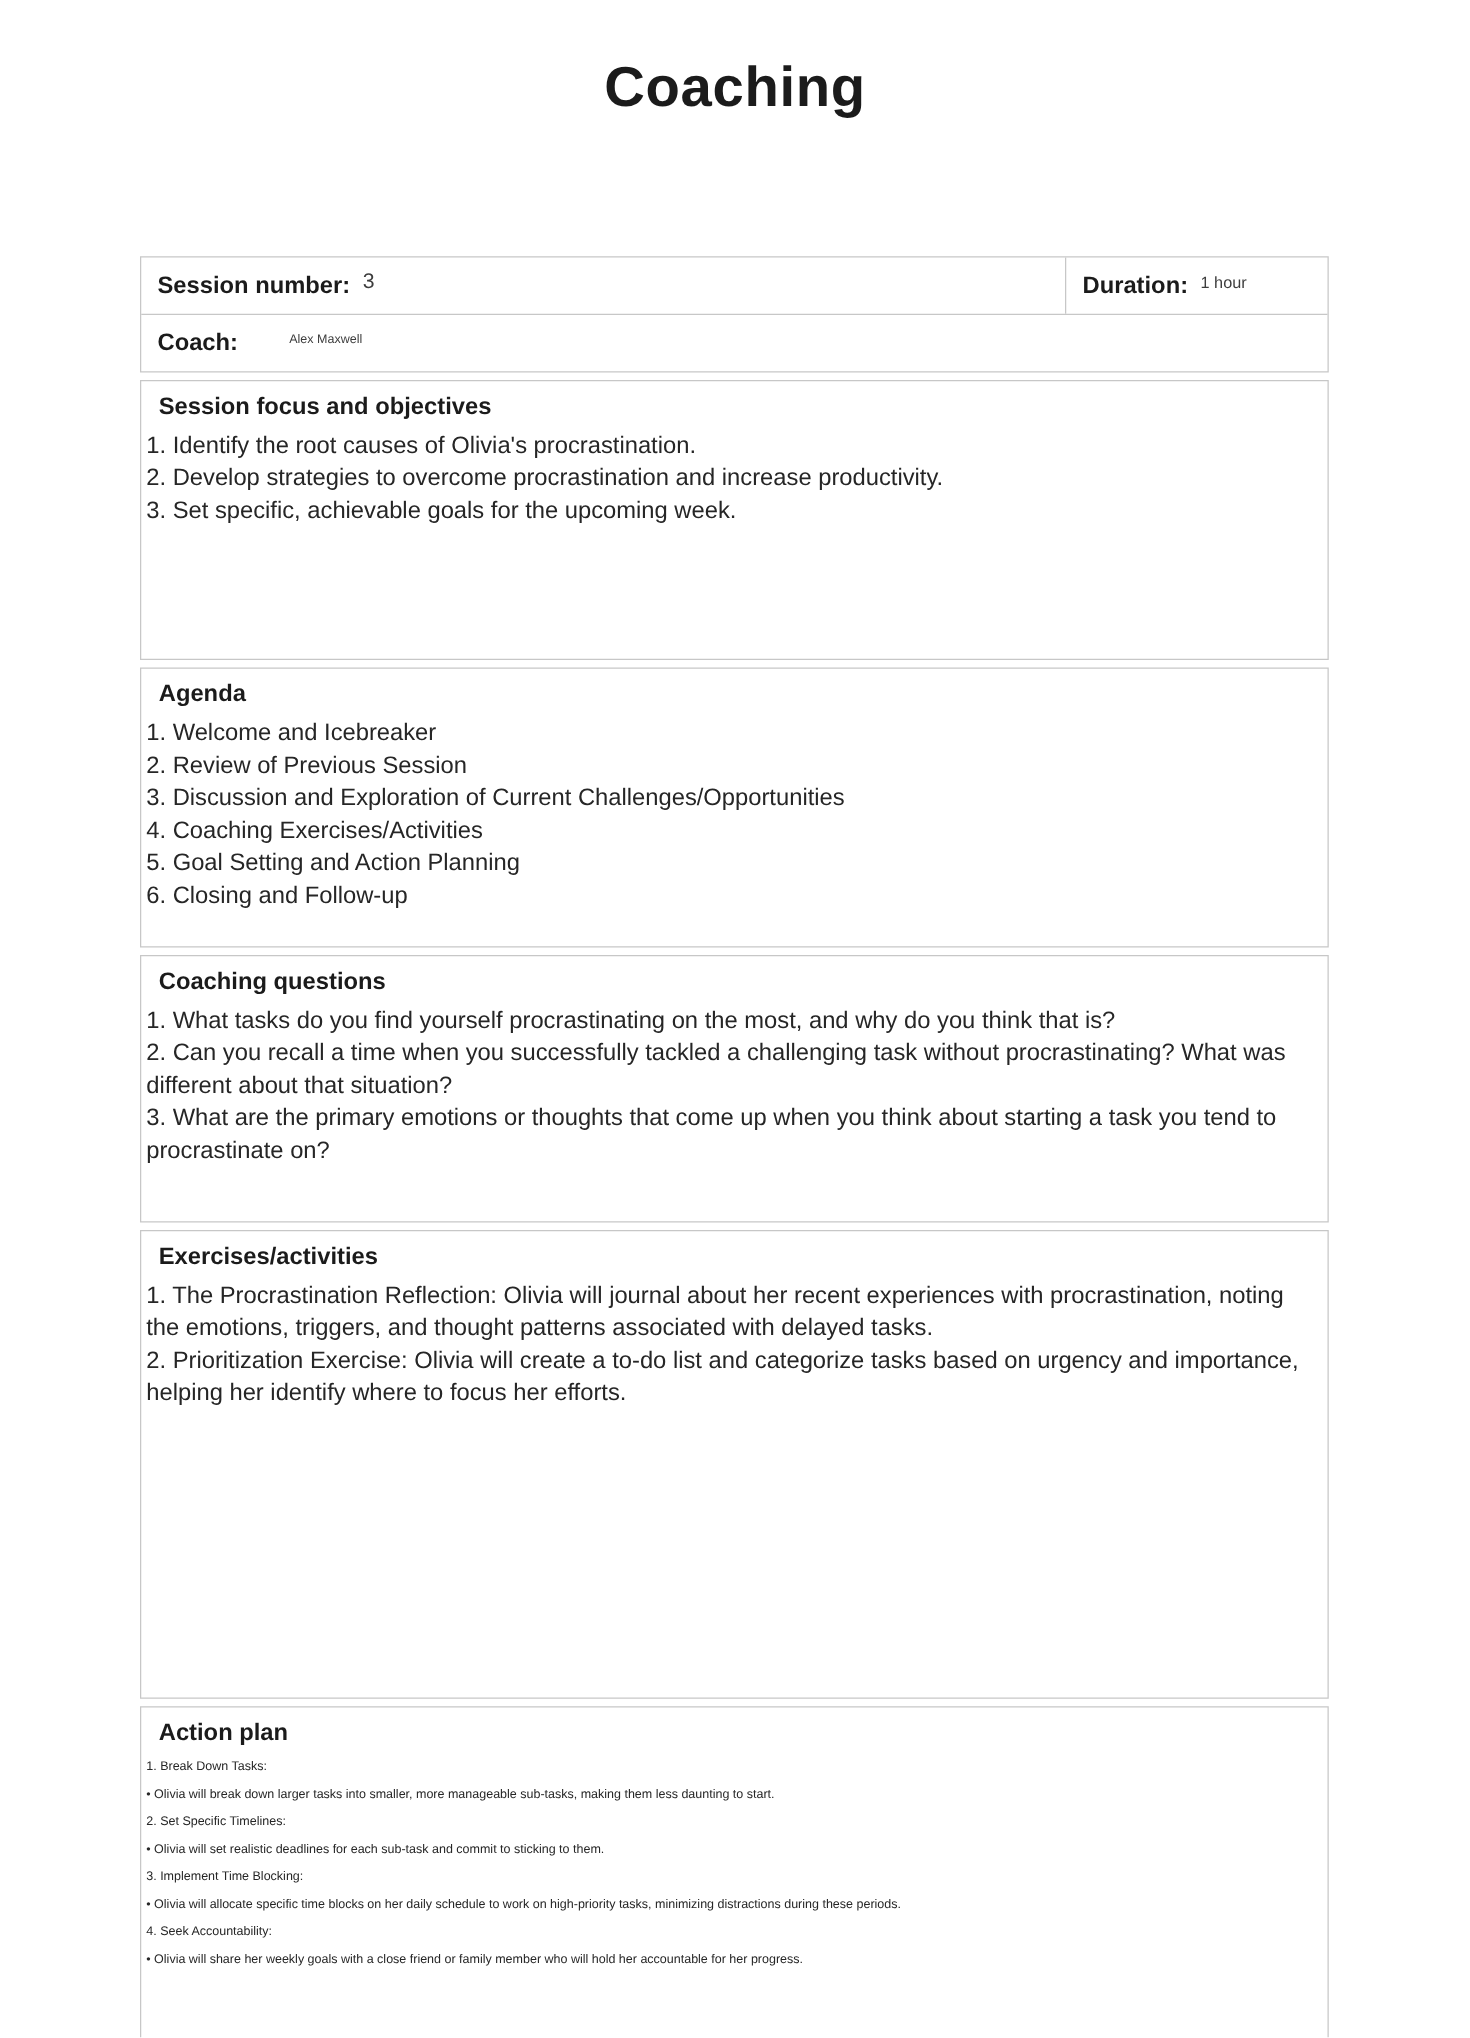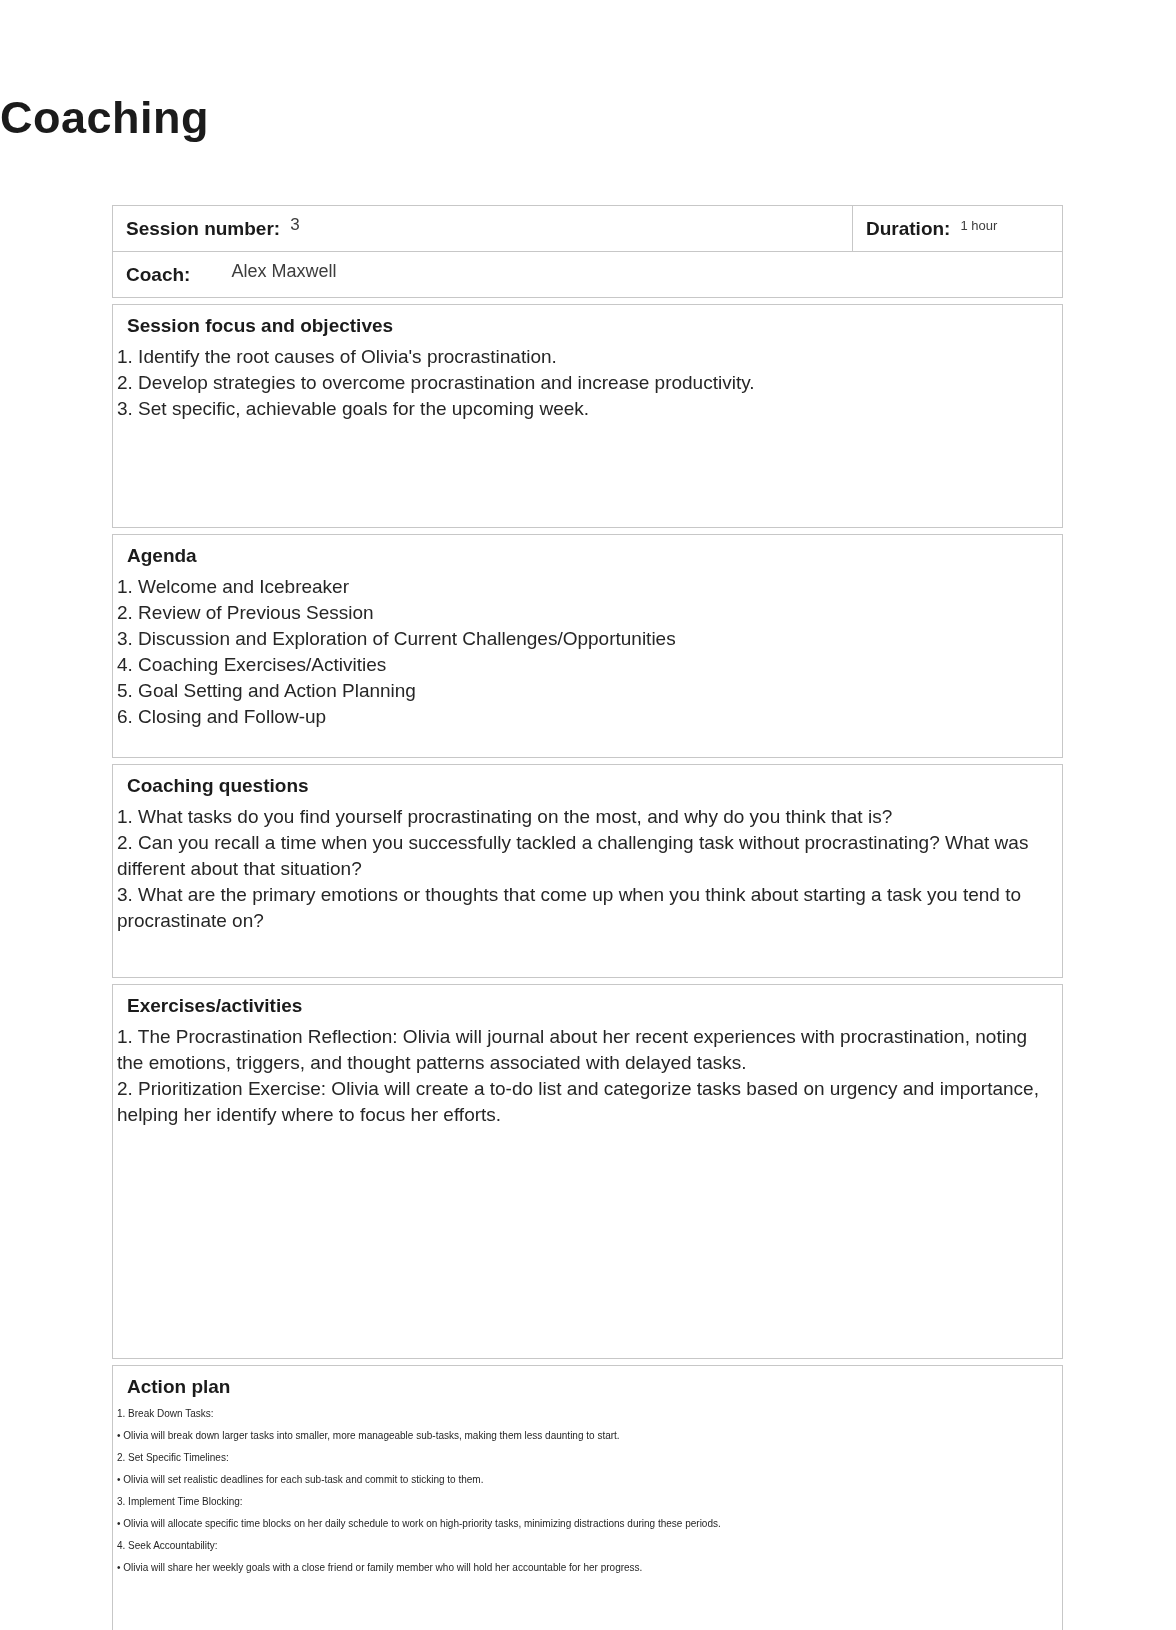--- a/index.html
+++ b/index.html
@@ -16,21 +16,22 @@
   }
   .page {
     position: relative;
     width: 1176px;
     height: 1630px;
     background: #ffffff;
     overflow: hidden;
   }
   .doc-title {
     margin: 0;
-    padding-top: 94px;
+    padding-top: 46px;
+    text-align: center;
     font-size: 45px;
     line-height: 48px;
     font-weight: bold;
     color: #1b1b1b;
     letter-spacing: 0.5px;
   }
   .content {
     position: absolute;
     left: 112px;
     top: 205px;
@@ -67,21 +68,21 @@
     white-space: nowrap;
   }
   .val {
     margin-left: 10px;
     color: #3d3d3d;
     position: relative;
     top: -3px;
     white-space: nowrap;
   }
   .val-13 { font-size: 13px; }
-  .val-15 { font-size: 18px; }
+  .val-15 { font-size: 10px; }
   .val-17 { font-size: 17px; top: -4px; }
   
   .box {
     border: 1px solid #c7c7c7;
     margin-top: 6px;
     padding: 10px 12px 0 14px;
     box-sizing: border-box;
     background: #fff;
   }
   .box h2 {

